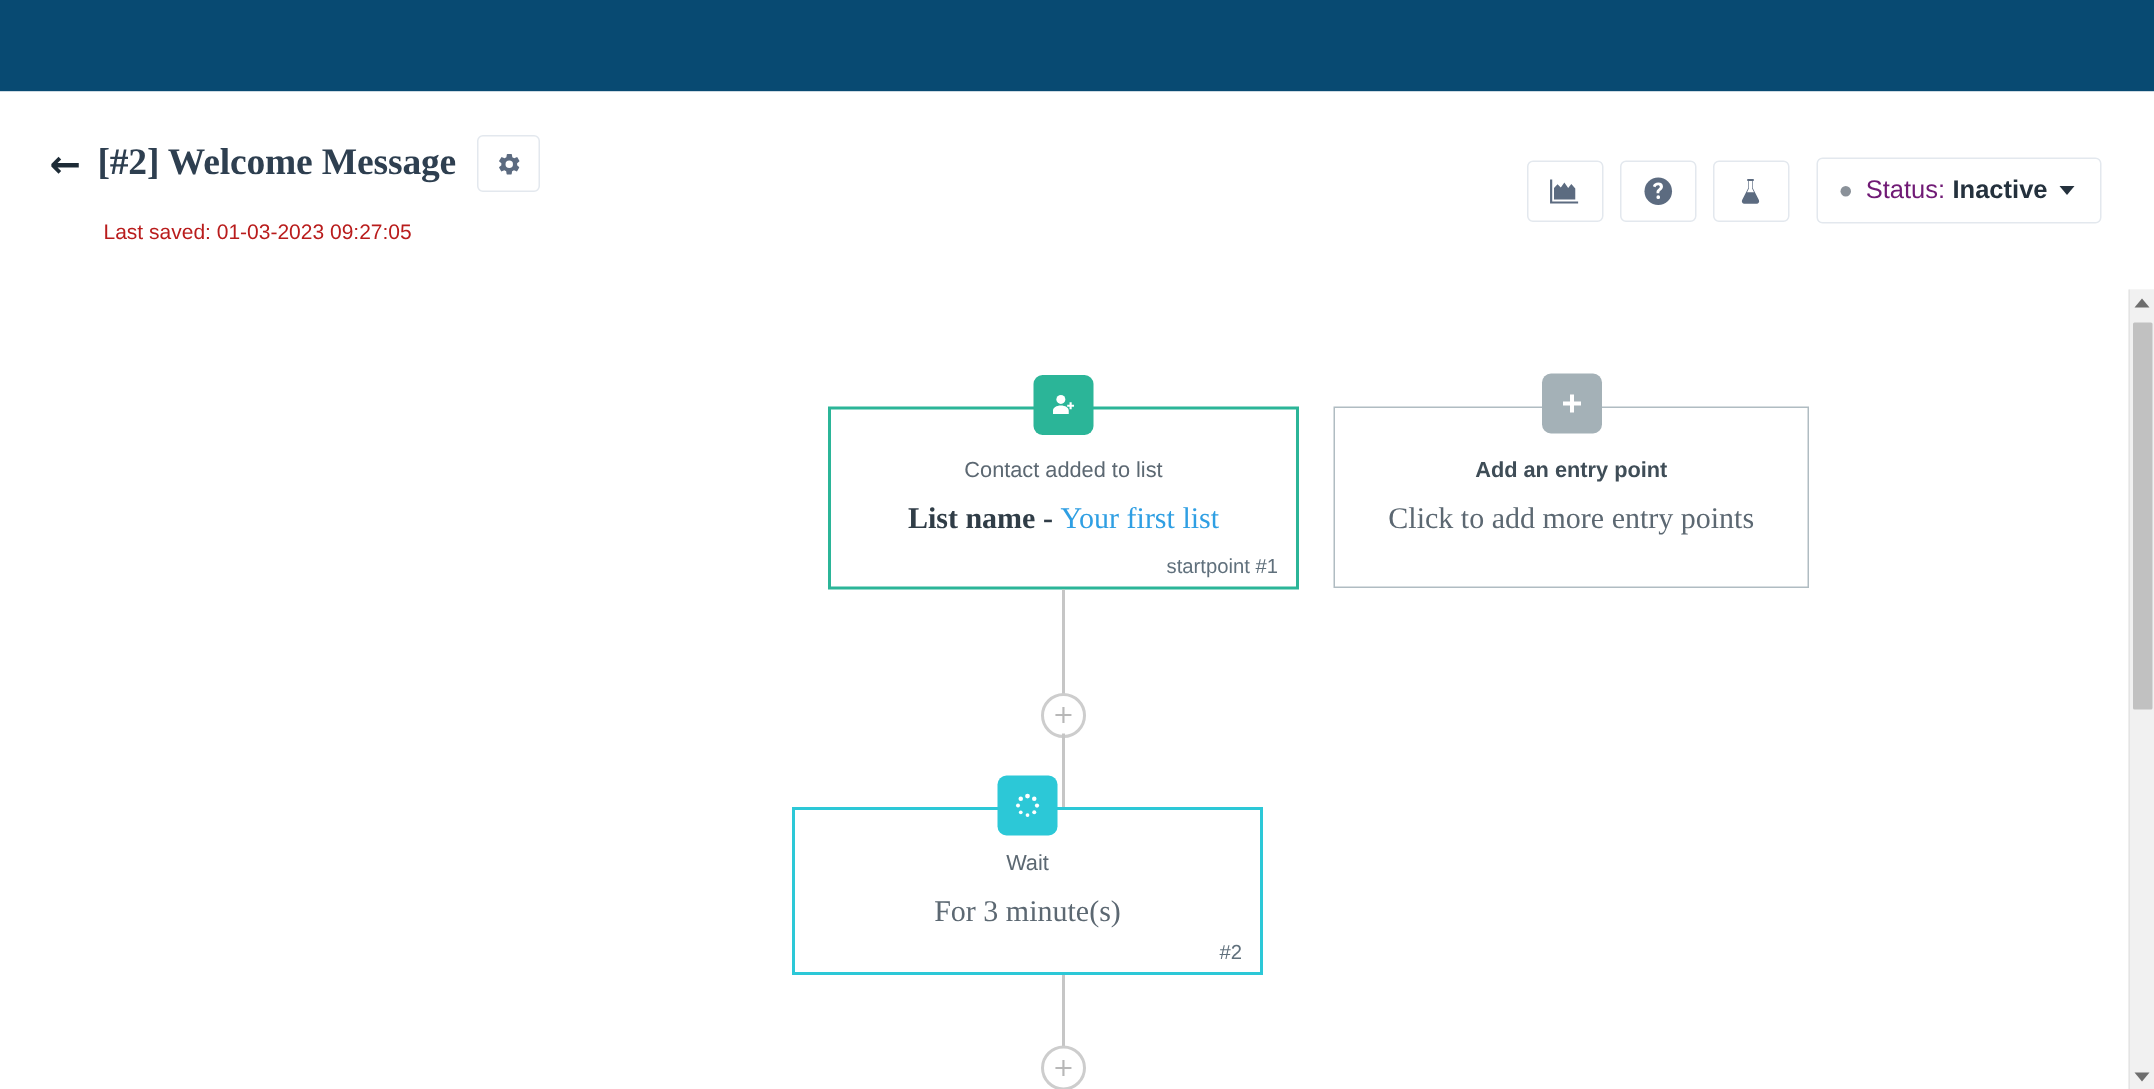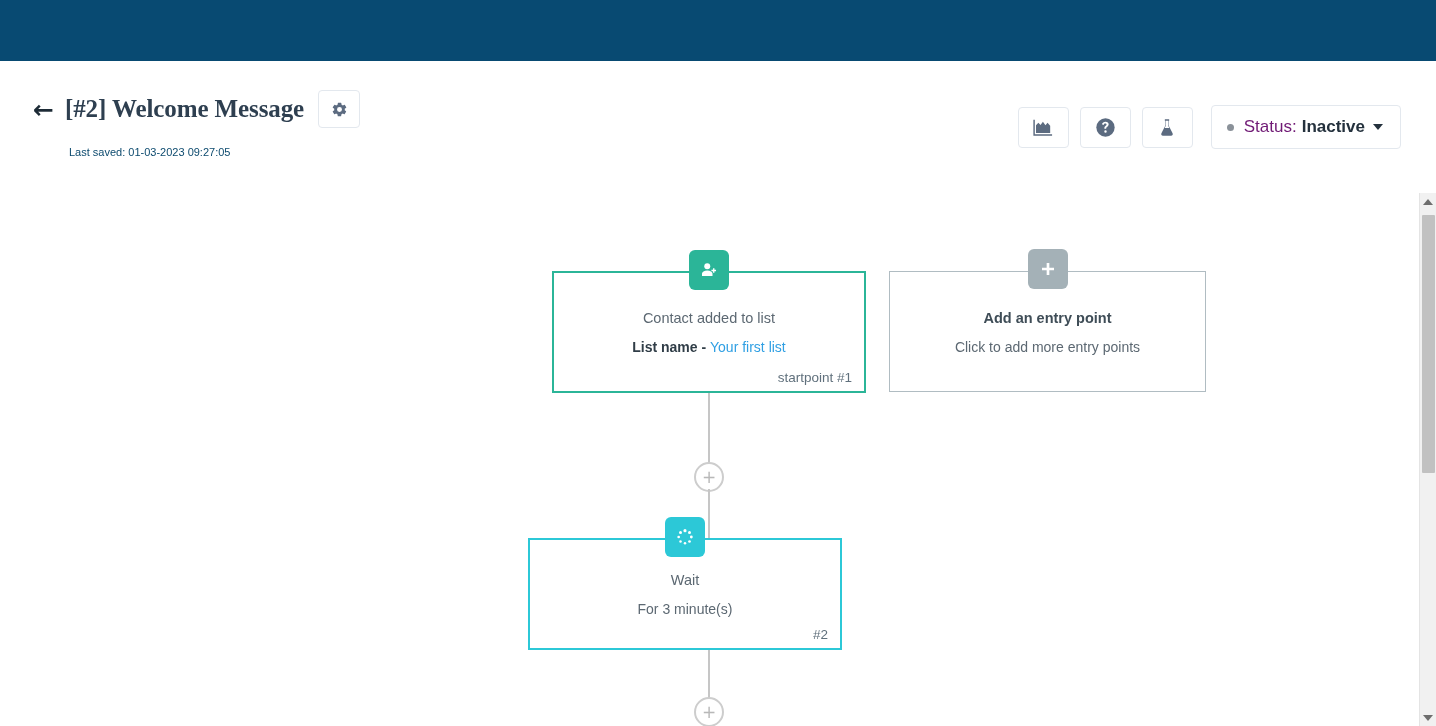--- a/index.html
+++ b/index.html
@@ -53,21 +53,21 @@
     margin-left: 14px;
     width: 42px; height: 38px;
     border: 1px solid #e3e8ee;
     border-radius: 4px;
     background: #fff;
     display: flex; align-items: center; justify-content: center;
     cursor: pointer;
   }
   #last-saved {
     position: absolute; left: 69px; top: 85px;
-    font-size: 11px; color: #0c4a6e;
+    font-size: 14px; color: #b91c1c;
     white-space: nowrap;
   }
 
   
   #header-actions {
     position: absolute; right: 35px; top: 44px;
     display: flex; align-items: center;
   }
   .icon-btn {
     width: 51px; height: 41px;
@@ -146,21 +146,21 @@
     position: absolute;
     left: 0; right: 0; top: 50%;
     transform: translateY(-50%);
     text-align: center;
     padding: 0 10px;
   }
   .node-line1 {
     font-size: 14.5px; color: #5c6872; margin-bottom: 13px;
   }
   .node-line1.bold { font-weight: bold; color: #3f4d57; }
-  .node-line2 { font-size: 14px; color: #5c6872; }
+  .node-line2 { font-size: 20px; color: #5c6872; font-family: Liberation Serif, serif; }
   .node-line2.mixed { font-weight: bold; color: #303d47; }
   .node-link { color: #2f9fe3; font-weight: normal; }
   .node-tag {
     position: absolute; right: 12px; bottom: 6px;
     font-size: 13.5px; color: #60707c;
   }
 
   .connector-line {
     position: absolute;
     width: 2px;

